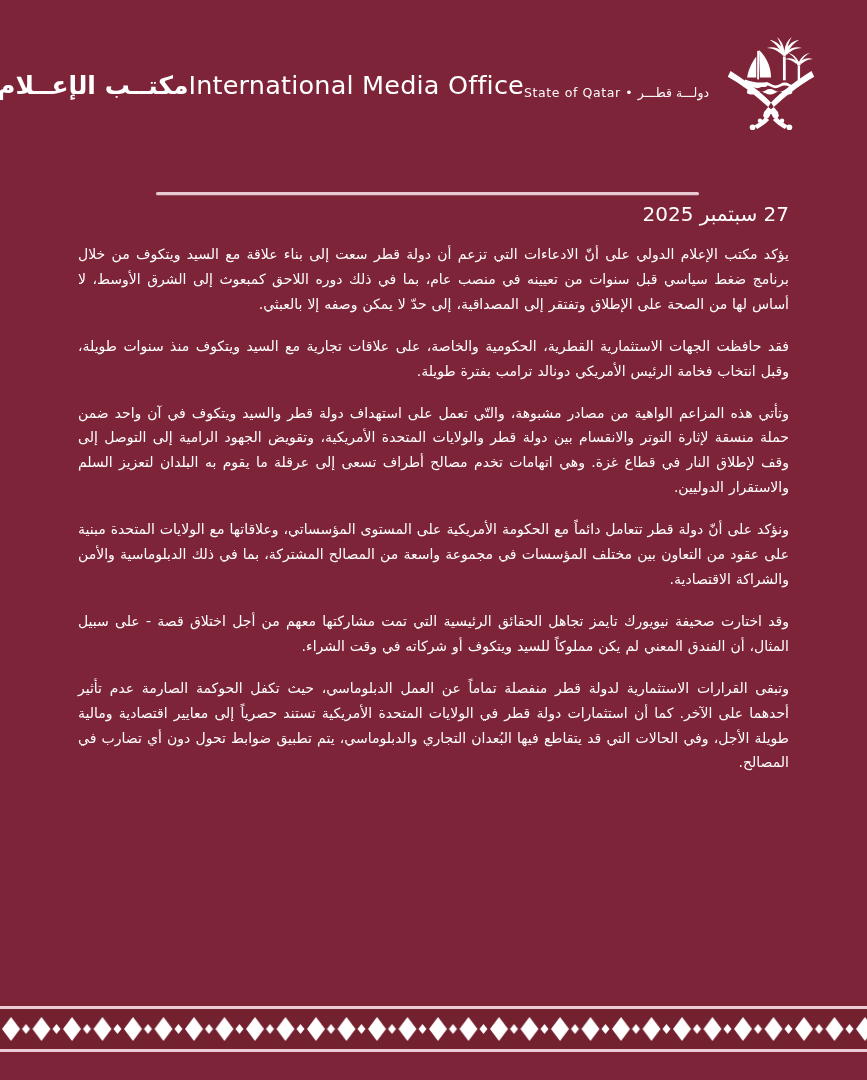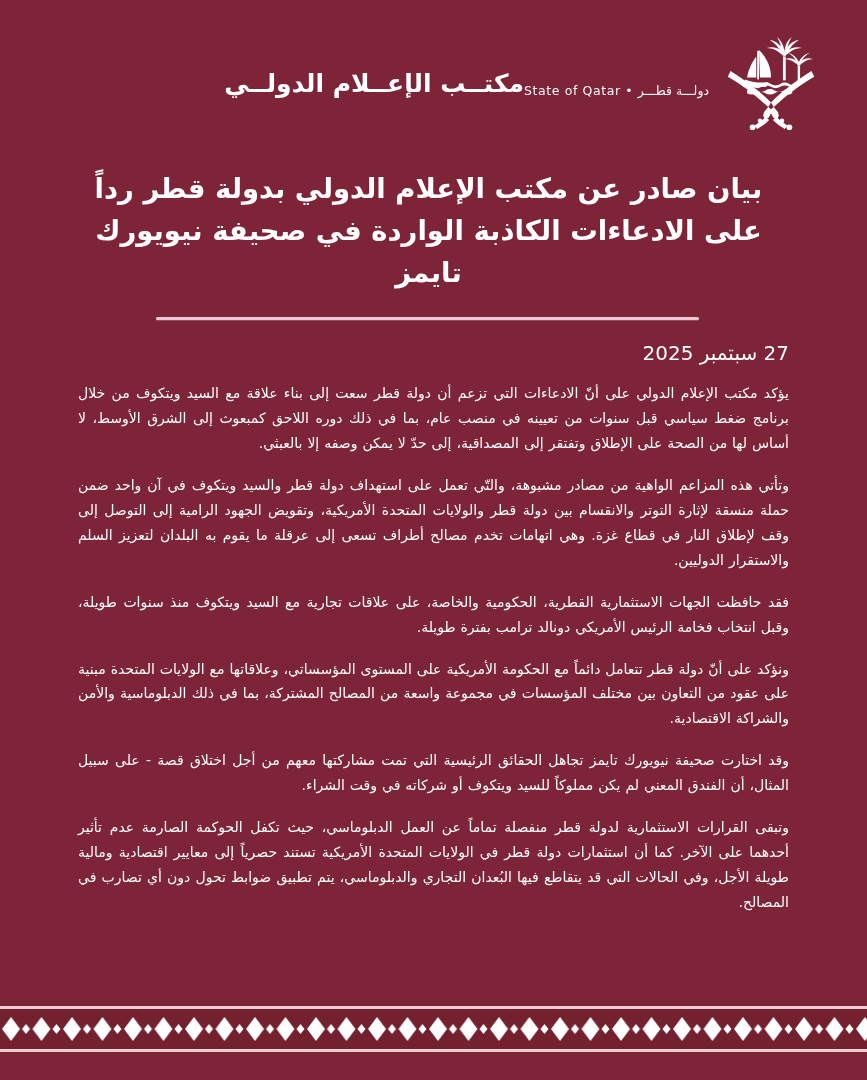--- a/index.html
+++ b/index.html
@@ -104,21 +104,21 @@
   .rule {
     margin: 24px 80px 0 78px;
     height: 3px;
     background: #e8c9d2;
     border-radius: 2px;
     box-shadow: 0 1px 0 rgba(255,255,255,.18);
   }
 
   
   .date-line {
-    padding: 21px 78px 0 78px;
+    padding: 7px 78px 0 78px;
     text-align: right;
     direction: rtl;
     font-size: 20px;
     font-weight: 400;
     letter-spacing: .2px;
   }
 
   
   .body-copy {
     padding: 16px 78px 0 78px;
@@ -223,37 +223,37 @@
             <circle cx="80.3" cy="30" r="2.2"></circle>
 
             <path d="M20 52 q5 -3 10 0 q5 3 10 0 q5 -3 10 0 q5 3 10 0 q5 -3 10 0 q5 3 10 0 l0 3 q-5 3 -10 0 q-5 -3 -10 0 q-5 3 -10 0 q-5 -3 -10 0 q-5 3 -10 0 q-5 -3 -10 0 Z"></path>
             <path d="M24 59 q5 -3 10 0 q5 3 10 0 q5 -3 10 0 q5 3 10 0 q5 -3 9 0 l0 3 q-4 3 -9 0 q-5 -3 -10 0 q-5 3 -10 0 q-5 -3 -10 0 q-5 3 -10 0 Z"></path>
           </g>
         </svg>
       </span>
 
       <span class="logo-text">
         <span class="logo-ar">مكتــب الإعــلام الدولــي</span>
+        <span class="logo-en">International Media Office</span>
         <span class="logo-sub">State of Qatar • دولـــة قطـــر</span>
       </span>
 
     </div>
   </header>
 
   <section class="title-block">
-    <h1 class="statement-title">بيان صادر عن مكتب الإعلام الدولي بدولة قطر رداً على الادعاءات الكاذبة الواردة في صحيفة نيويورك تايمز</h1>
     <div class="rule"></div>
   </section>
 
   <div class="date-line">27 سبتمبر 2025</div>
 
   <section class="body-copy">
     <p>يؤكد مكتب الإعلام الدولي على أنّ الادعاءات التي تزعم أن دولة قطر سعت إلى بناء علاقة مع السيد ويتكوف من خلال برنامج ضغط سياسي قبل سنوات من تعيينه في منصب عام، بما في ذلك دوره اللاحق كمبعوث إلى الشرق الأوسط، لا أساس لها من الصحة على الإطلاق وتفتقر إلى المصداقية، إلى حدّ لا يمكن وصفه إلا بالعبثي.</p>
+    <p>فقد حافظت الجهات الاستثمارية القطرية، الحكومية والخاصة، على علاقات تجارية مع السيد ويتكوف منذ سنوات طويلة، وقبل انتخاب فخامة الرئيس الأمريكي دونالد ترامب بفترة طويلة.</p>
     <p>وتأتي هذه المزاعم الواهية من مصادر مشبوهة، والتّي تعمل على استهداف دولة قطر والسيد ويتكوف في آن واحد ضمن حملة منسقة لإثارة التوتر والانقسام بين دولة قطر والولايات المتحدة الأمريكية، وتقويض الجهود الرامية إلى التوصل إلى وقف لإطلاق النار في قطاع غزة. وهي اتهامات تخدم مصالح أطراف تسعى إلى عرقلة ما يقوم به البلدان لتعزيز السلم والاستقرار الدوليين.</p>
-    <p>فقد حافظت الجهات الاستثمارية القطرية، الحكومية والخاصة، على علاقات تجارية مع السيد ويتكوف منذ سنوات طويلة، وقبل انتخاب فخامة الرئيس الأمريكي دونالد ترامب بفترة طويلة.</p>
     <p>ونؤكد على أنّ دولة قطر تتعامل دائماً مع الحكومة الأمريكية على المستوى المؤسساتي، وعلاقاتها مع الولايات المتحدة مبنية على عقود من التعاون بين مختلف المؤسسات في مجموعة واسعة من المصالح المشتركة، بما في ذلك الدبلوماسية والأمن والشراكة الاقتصادية.</p>
     <p>وقد اختارت صحيفة نيويورك تايمز تجاهل الحقائق الرئيسية التي تمت مشاركتها معهم من أجل اختلاق قصة - على سبيل المثال، أن الفندق المعني لم يكن مملوكاً للسيد ويتكوف أو شركاته في وقت الشراء.</p>
     <p>وتبقى القرارات الاستثمارية لدولة قطر منفصلة تماماً عن العمل الدبلوماسي، حيث تكفل الحوكمة الصارمة عدم تأثير أحدهما على الآخر. كما أن استثمارات دولة قطر في الولايات المتحدة الأمريكية تستند حصرياً إلى معايير اقتصادية ومالية طويلة الأجل، وفي الحالات التي قد يتقاطع فيها البُعدان التجاري والدبلوماسي، يتم تطبيق ضوابط تحول دون أي تضارب في المصالح.</p>
   </section>
 
   <div class="ornament">
     <div class="orn-line"></div>
     <div class="orn-band">
       <svg viewBox="0 0 867 40" preserveAspectRatio="none" xmlns="http://www.w3.org/2000/svg" aria-hidden="true">
         <defs>

